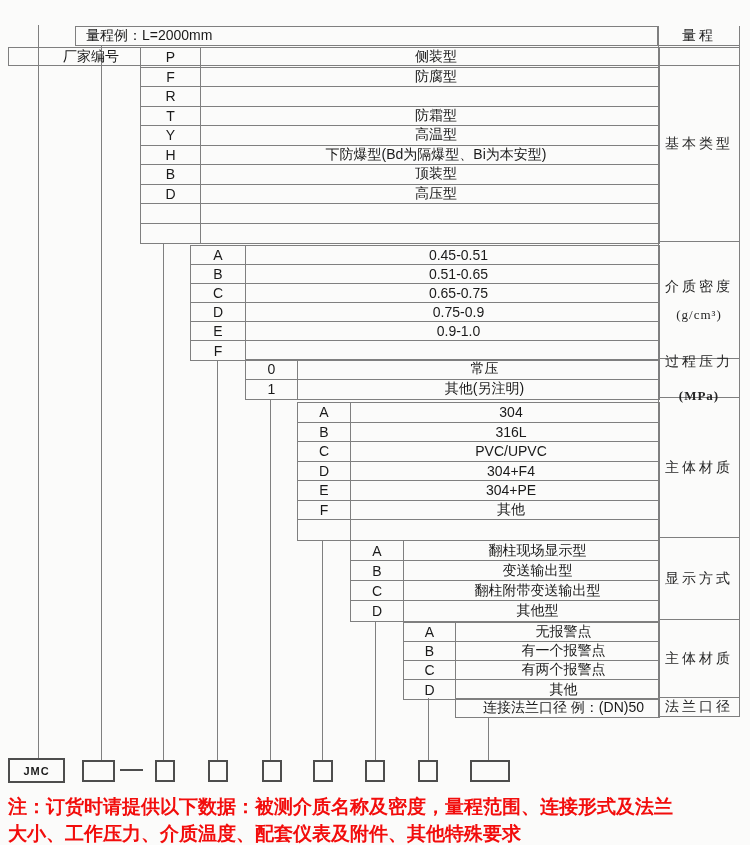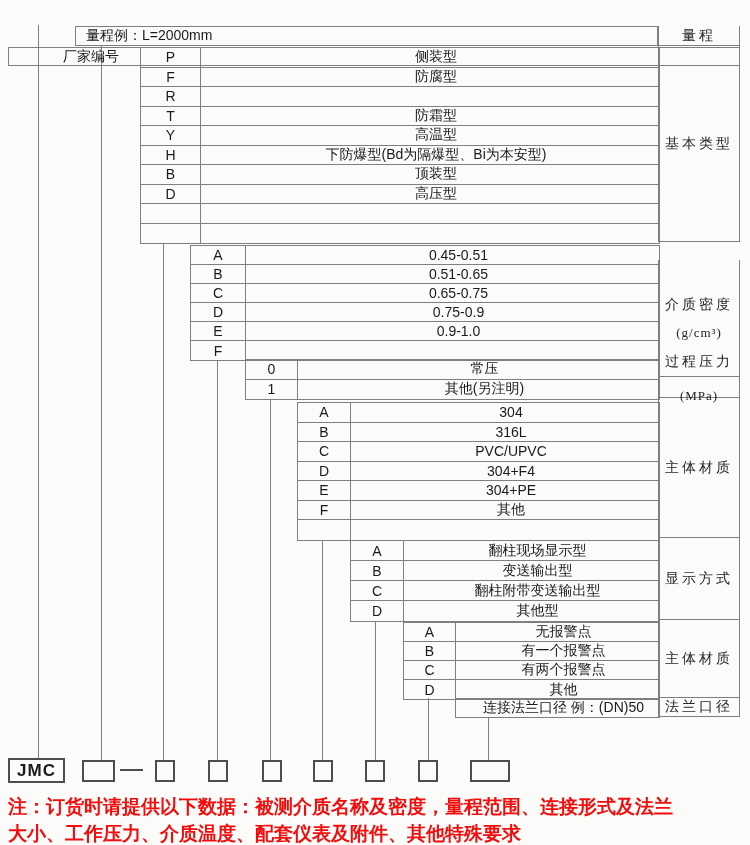--- a/index.html
+++ b/index.html
@@ -47,21 +47,21 @@
 
   
   .slot {
     position:absolute; top:760px; height:22px; box-sizing:border-box;
     border:2px solid #4d4d4d; background:transparent;
   }
   .model {
     position:absolute; left:8px; top:758px; width:57px; height:25px;
     box-sizing:border-box; border:2px solid #4d4d4d;
     display:flex; align-items:center; justify-content:center;
-    font-weight:bold; font-size:17px; letter-spacing:1px;
+    font-weight:bold; font-size:11px; letter-spacing:1px;
   }
   .dash { position:absolute; left:120px; top:769px; width:23px; height:0; border-top:2px solid #4d4d4d; }
 
   
   .note {
     position:absolute; left:8px; top:793px; width:740px;
     color:#f20d0c; font-size:19px; line-height:27px; font-weight:bold;
     white-space:nowrap;
   }
 </style>
@@ -274,27 +274,27 @@
       <div class="desc">连接法兰口径 例：(DN)50</div>
     </div>
   </div>
 
   <div class="side" style="top:26px; height:20px;">
     <span>量程</span>
   </div>
   <div class="side" style="top:46px; height:196px;">
     <span>基本类型</span>
   </div>
-  <div class="side" style="top:260px; height:117px;font-family:Liberation Serif, serif;">
+  <div class="side" style="top:242px; height:117px;font-family:Liberation Serif, serif;">
     <span>介质密度</span>
     <span class="unit">(g/cm³)</span>
   </div>
   <div class="side" style="top:359px; height:39px;">
     <span>过程压力</span>
-    <span class="unit" style="margin-top:17px;">(MPa)</span>
+    <span class="unit" style="margin-top:17px;font-weight:bold;">(MPa)</span>
   </div>
   <div class="side" style="top:538px; height:82px;">
     <span>显示方式</span>
   </div>
   <div class="side" style="top:398px; height:140px;">
     <span>主体材质</span>
   </div>
   <div class="side" style="top:620px; height:78px;">
     <span>主体材质</span>
   </div>

